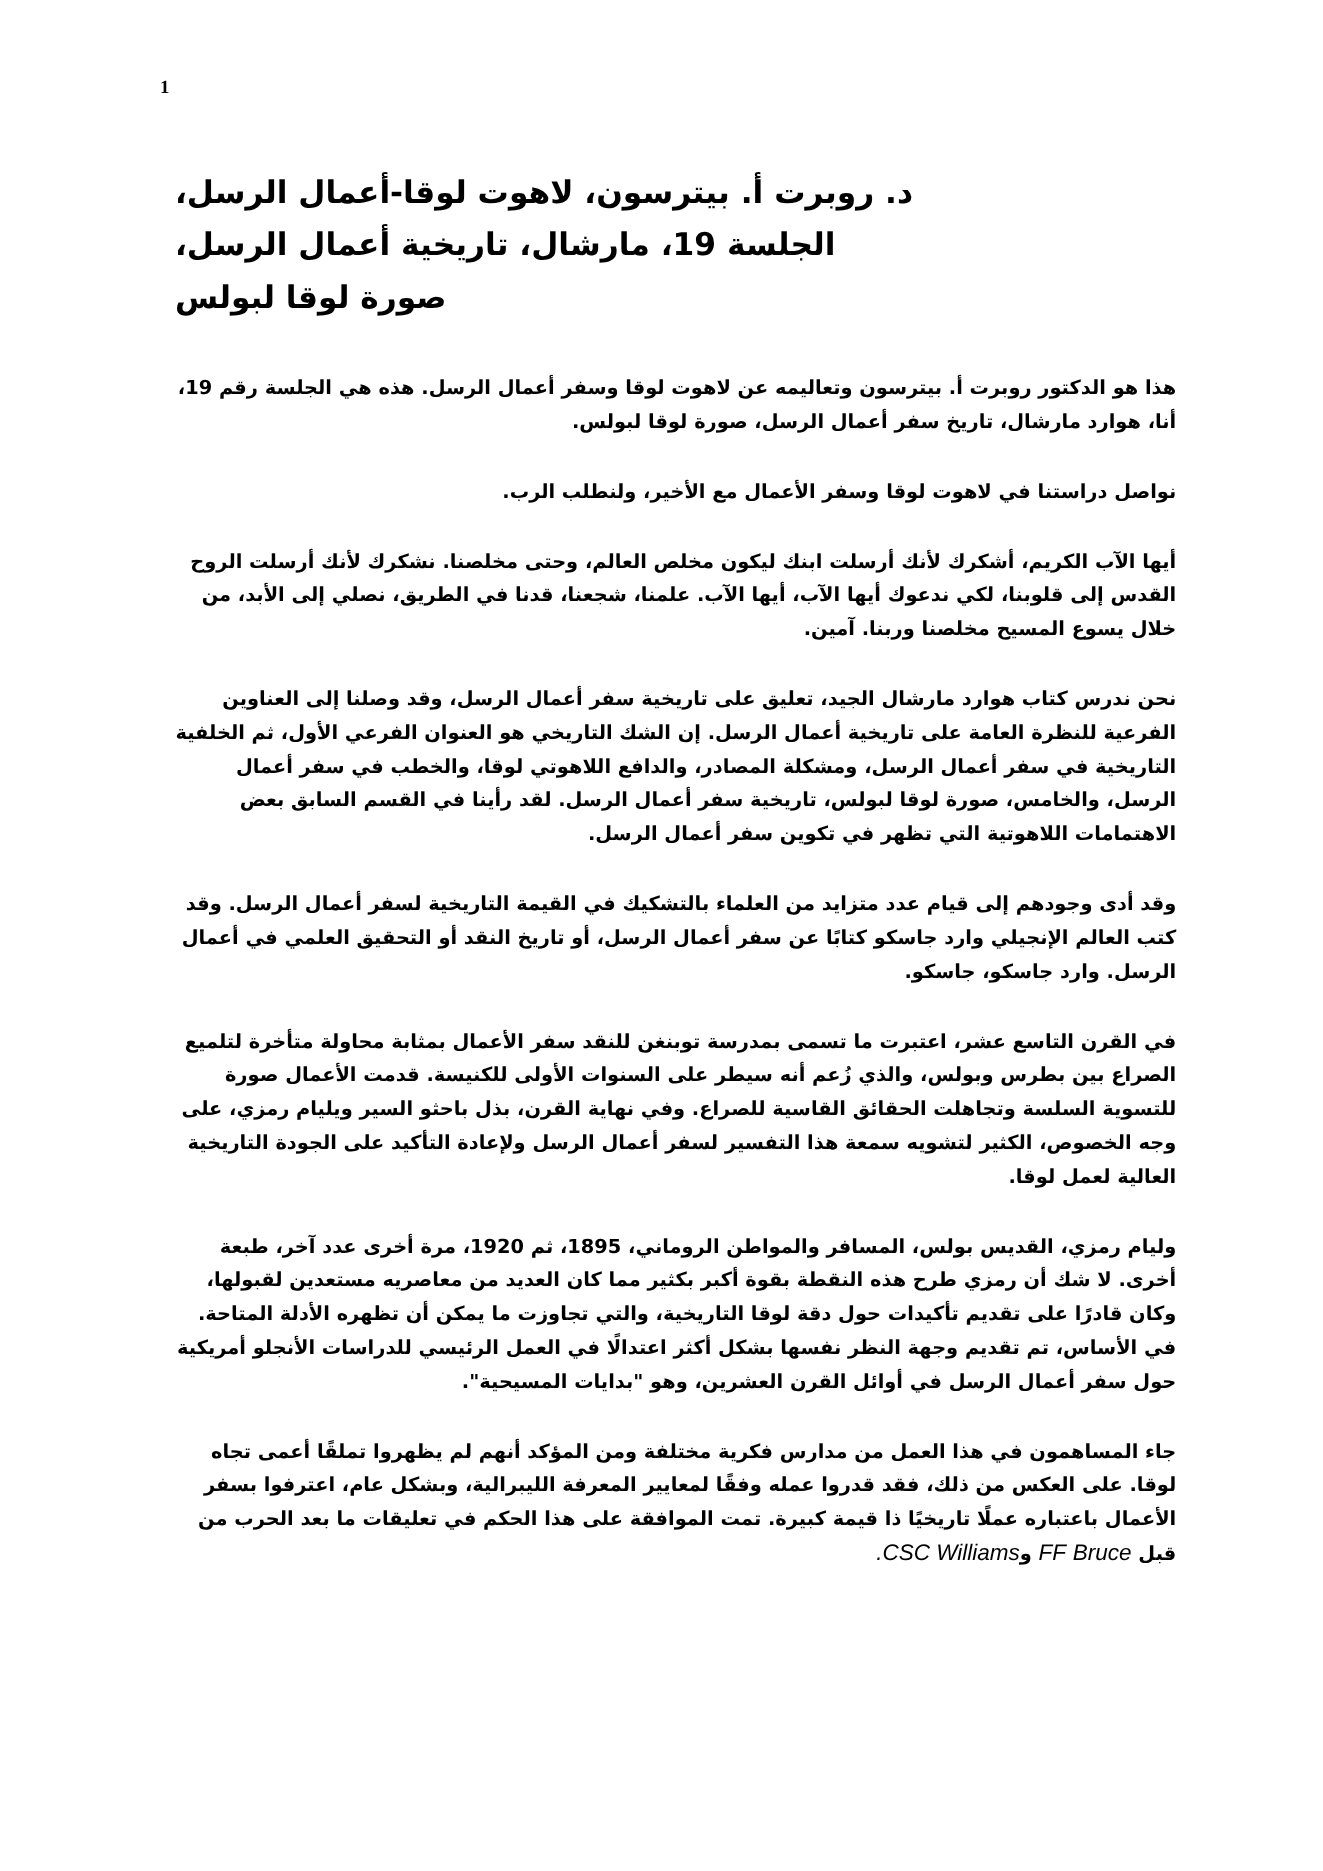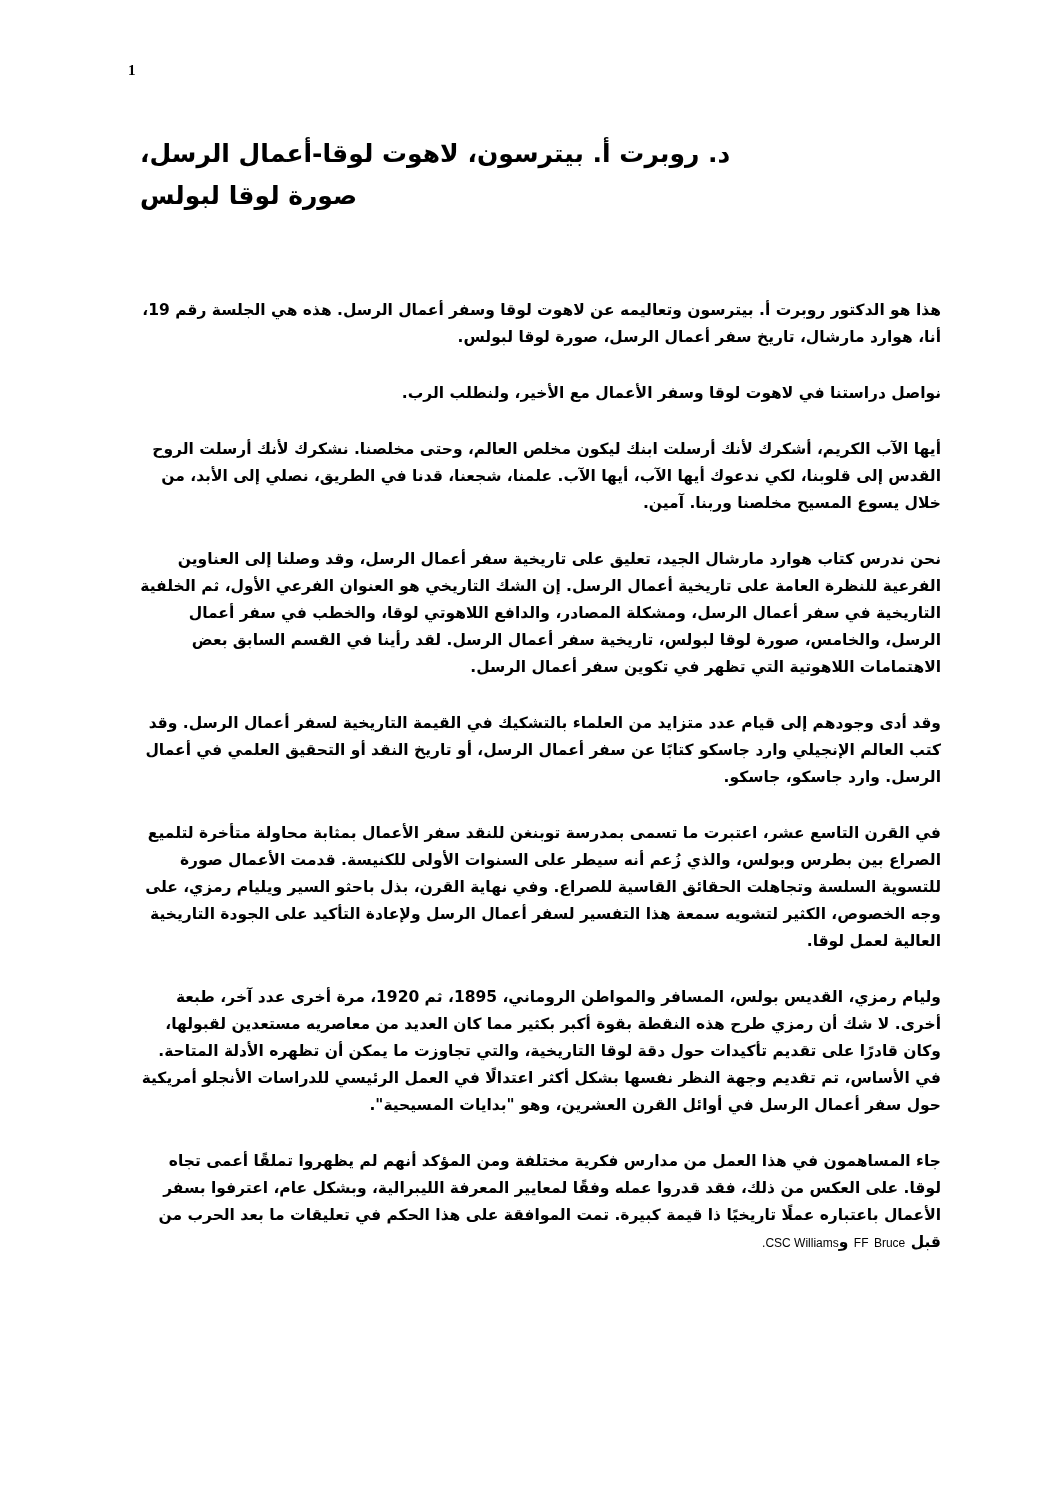--- a/index.html
+++ b/index.html
@@ -46,30 +46,32 @@
       font-weight: bold;
       font-size: 15.5px;
       line-height: 27px;
     }
     .body-text p {
       margin: 0 0 29px 0;
     }
     .latin {
       font-family: "Liberation Sans", sans-serif;
       font-weight: normal;
-      font-size: 12px;
+      font-size: 18px;
+      font-style: italic;
     }
   </style>
 </head>
 <body>
 
 <div class="page-number">1</div>
 
 <div class="title">
   <div>د. روبرت أ. بيترسون، لاهوت لوقا-أعمال الرسل،</div>
+  <div>الجلسة 19، مارشال، تاريخية أعمال الرسل،</div>
   <div>صورة لوقا لبولس</div>
 </div>
 
 <div class="body-text">
   <p>هذا هو الدكتور روبرت أ. بيترسون وتعاليمه عن لاهوت لوقا وسفر أعمال الرسل. هذه هي الجلسة رقم 19، أنا، هوارد مارشال، تاريخ سفر أعمال الرسل، صورة لوقا لبولس.</p>
   <p>نواصل دراستنا في لاهوت لوقا وسفر الأعمال مع الأخير، ولنطلب الرب.</p>
   <p>أيها الآب الكريم، أشكرك لأنك أرسلت ابنك ليكون مخلص العالم، وحتى مخلصنا. نشكرك لأنك أرسلت الروح القدس إلى قلوبنا، لكي ندعوك أيها الآب، أيها الآب. علمنا، شجعنا، قدنا في الطريق، نصلي إلى الأبد، من خلال يسوع المسيح مخلصنا وربنا. آمين.</p>
   <p>نحن ندرس كتاب هوارد مارشال الجيد، تعليق على تاريخية سفر أعمال الرسل، وقد وصلنا إلى العناوين الفرعية للنظرة العامة على تاريخية أعمال الرسل. إن الشك التاريخي هو العنوان الفرعي الأول، ثم الخلفية التاريخية في سفر أعمال الرسل، ومشكلة المصادر، والدافع اللاهوتي لوقا، والخطب في سفر أعمال الرسل، والخامس، صورة لوقا لبولس، تاريخية سفر أعمال الرسل. لقد رأينا في القسم السابق بعض الاهتمامات اللاهوتية التي تظهر في تكوين سفر أعمال الرسل.</p>
   <p>وقد أدى وجودهم إلى قيام عدد متزايد من العلماء بالتشكيك في القيمة التاريخية لسفر أعمال الرسل. وقد كتب العالم الإنجيلي وارد جاسكو كتابًا عن سفر أعمال الرسل، أو تاريخ النقد أو التحقيق العلمي في أعمال الرسل. وارد جاسكو، جاسكو.</p>
   <p>في القرن التاسع عشر، اعتبرت ما تسمى بمدرسة توبنغن للنقد سفر الأعمال بمثابة محاولة متأخرة لتلميع الصراع بين بطرس وبولس، والذي زُعم أنه سيطر على السنوات الأولى للكنيسة. قدمت الأعمال صورة للتسوية السلسة وتجاهلت الحقائق القاسية للصراع. وفي نهاية القرن، بذل باحثو السير ويليام رمزي، على وجه الخصوص، الكثير لتشويه سمعة هذا التفسير لسفر أعمال الرسل ولإعادة التأكيد على الجودة التاريخية العالية لعمل لوقا.</p>

